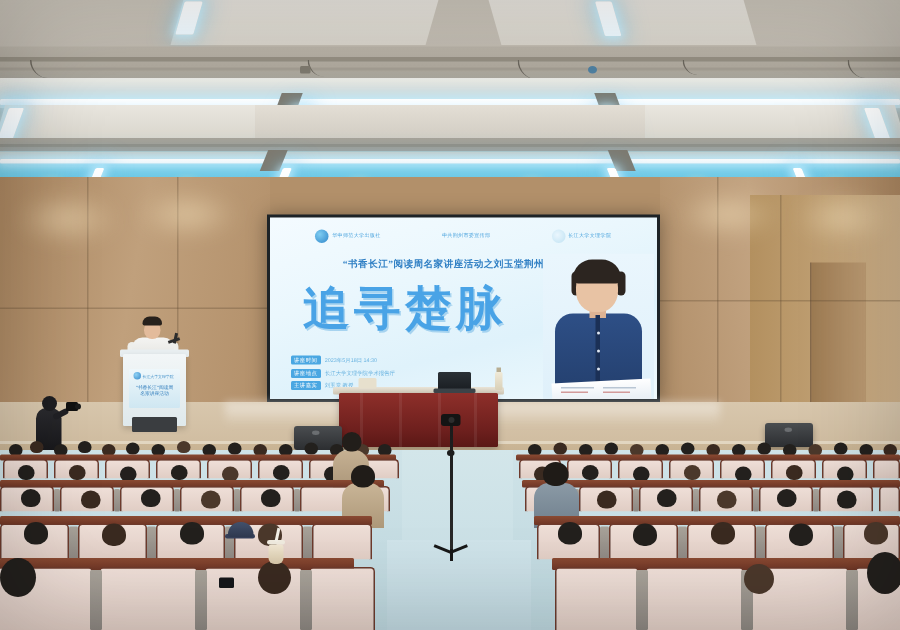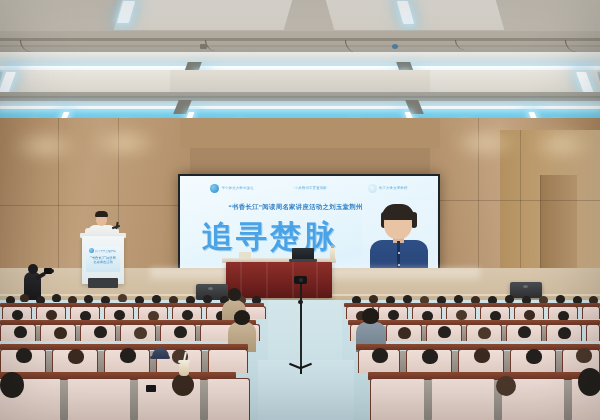--- a/index.html
+++ b/index.html
@@ -38,21 +38,21 @@
   .downlight{position:absolute;width:9px;height:4px;border-radius:50%;
     background:#fff7e2;box-shadow:0 0 7px 3px rgba(255,240,200,.75);}
   .wallglow{position:absolute;border-radius:50%;filter:blur(7px);
     background:radial-gradient(ellipse at center,rgba(255,238,200,.55),rgba(255,238,200,0) 70%);}
   .door{position:absolute;left:540px;top:175px;width:36px;height:120px;
     background:linear-gradient(90deg,#9c7a52,#bb9a72);border-left:1px solid rgba(80,58,36,.5);}
 
   
   .screenFrame{position:absolute;left:178px;top:143px;width:262px;height:125px;
     background:#1d2327;padding:2px;box-sizing:border-box;
-    box-shadow:0 0 12px rgba(0,0,0,.35);margin-top:31px;}
+    box-shadow:0 0 12px rgba(0,0,0,.35);}
   .screen{position:relative;width:100%;height:100%;overflow:hidden;
     background:linear-gradient(165deg,#f4fbff 0%,#eaf7fd 35%,#dff2fb 65%,#eef9fd 100%);}
   .scr-logos{position:absolute;left:0;top:6px;width:100%;height:12px;
     display:flex;align-items:center;justify-content:space-around;padding:0 10px;box-sizing:border-box;}
   .lg{display:flex;align-items:center;gap:2px;}
   .lgmark{width:9px;height:9px;border-radius:50%;
     background:radial-gradient(circle at 35% 35%,#7ecdf2,#2f86c9);flex:none;}
   .lgmark.plain{background:radial-gradient(circle at 40% 40%,#eaf6fd,#bfe2f3);}
   .lgtxt{font-size:3.4px;color:#4aa3dd;letter-spacing:.2px;white-space:nowrap;opacity:.95;}
   .scr-sub{position:absolute;top:27px;left:0;width:100%;text-align:center;

